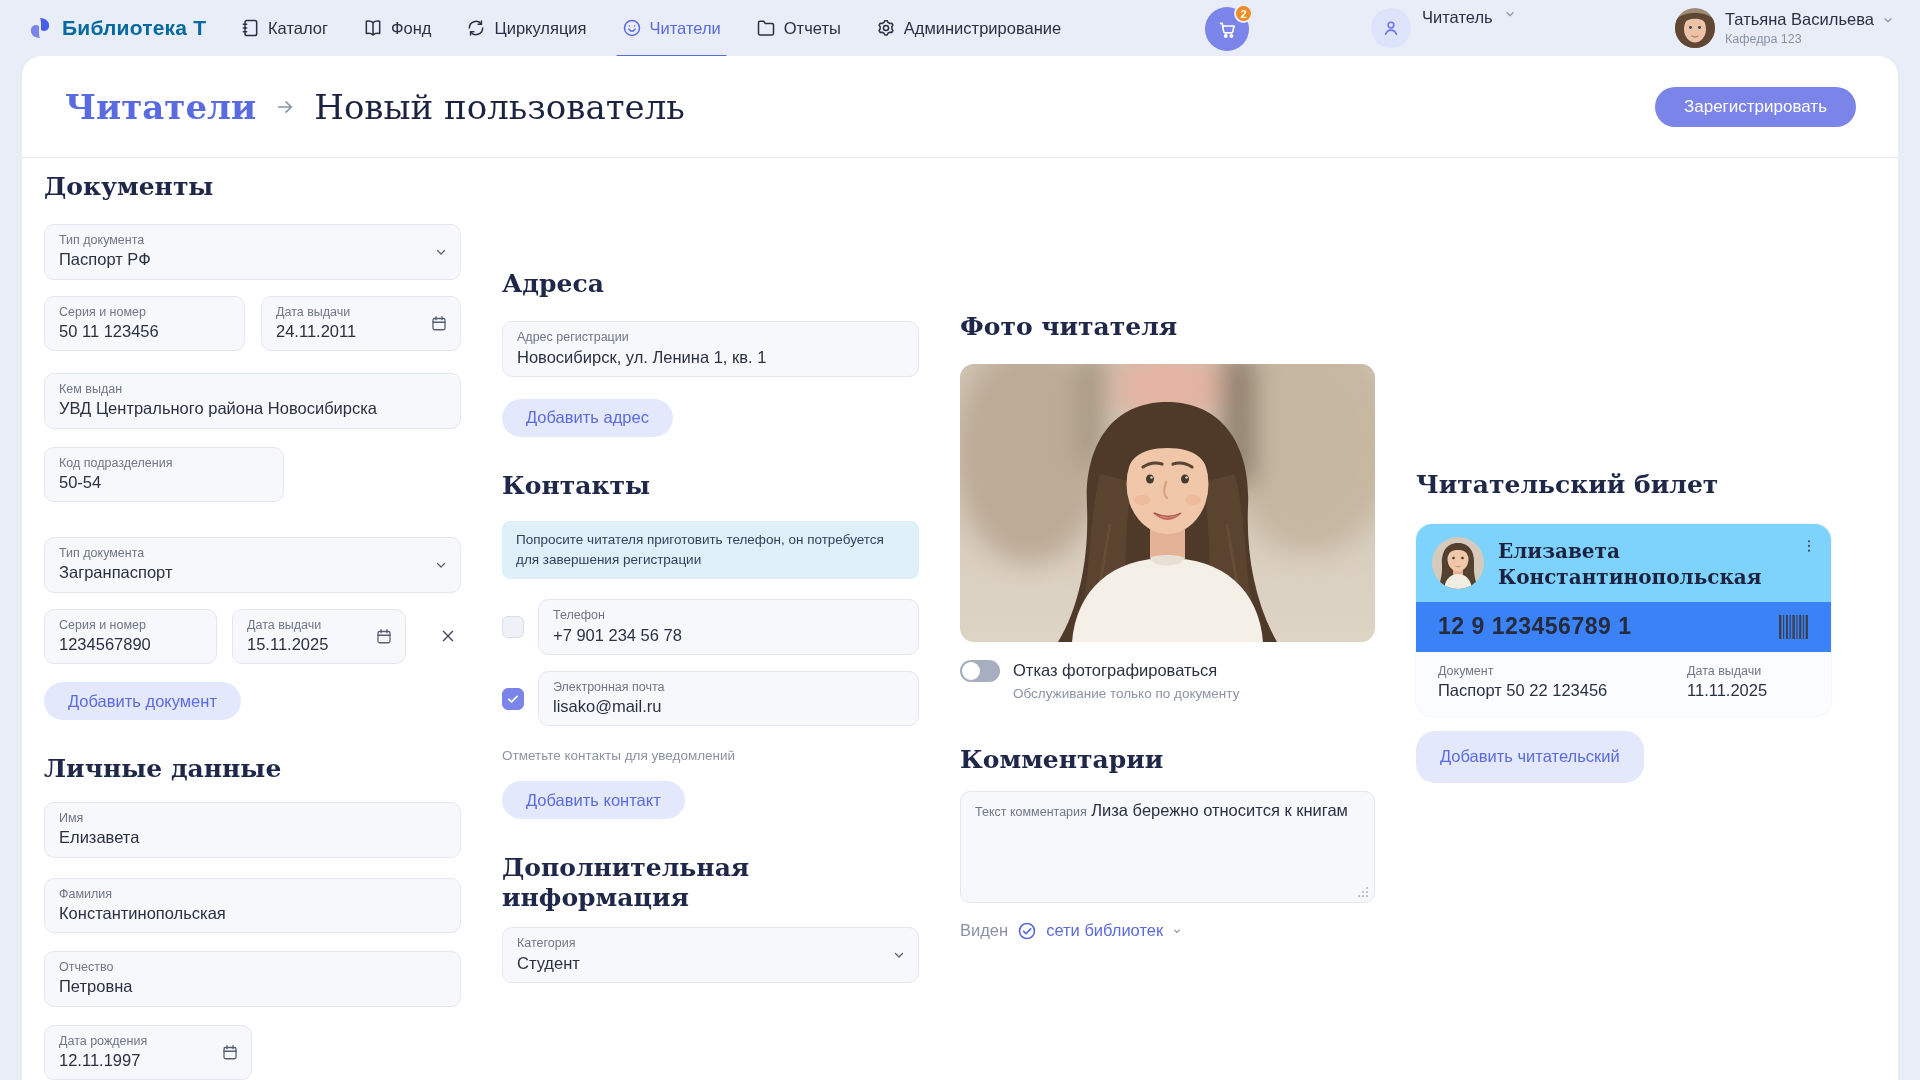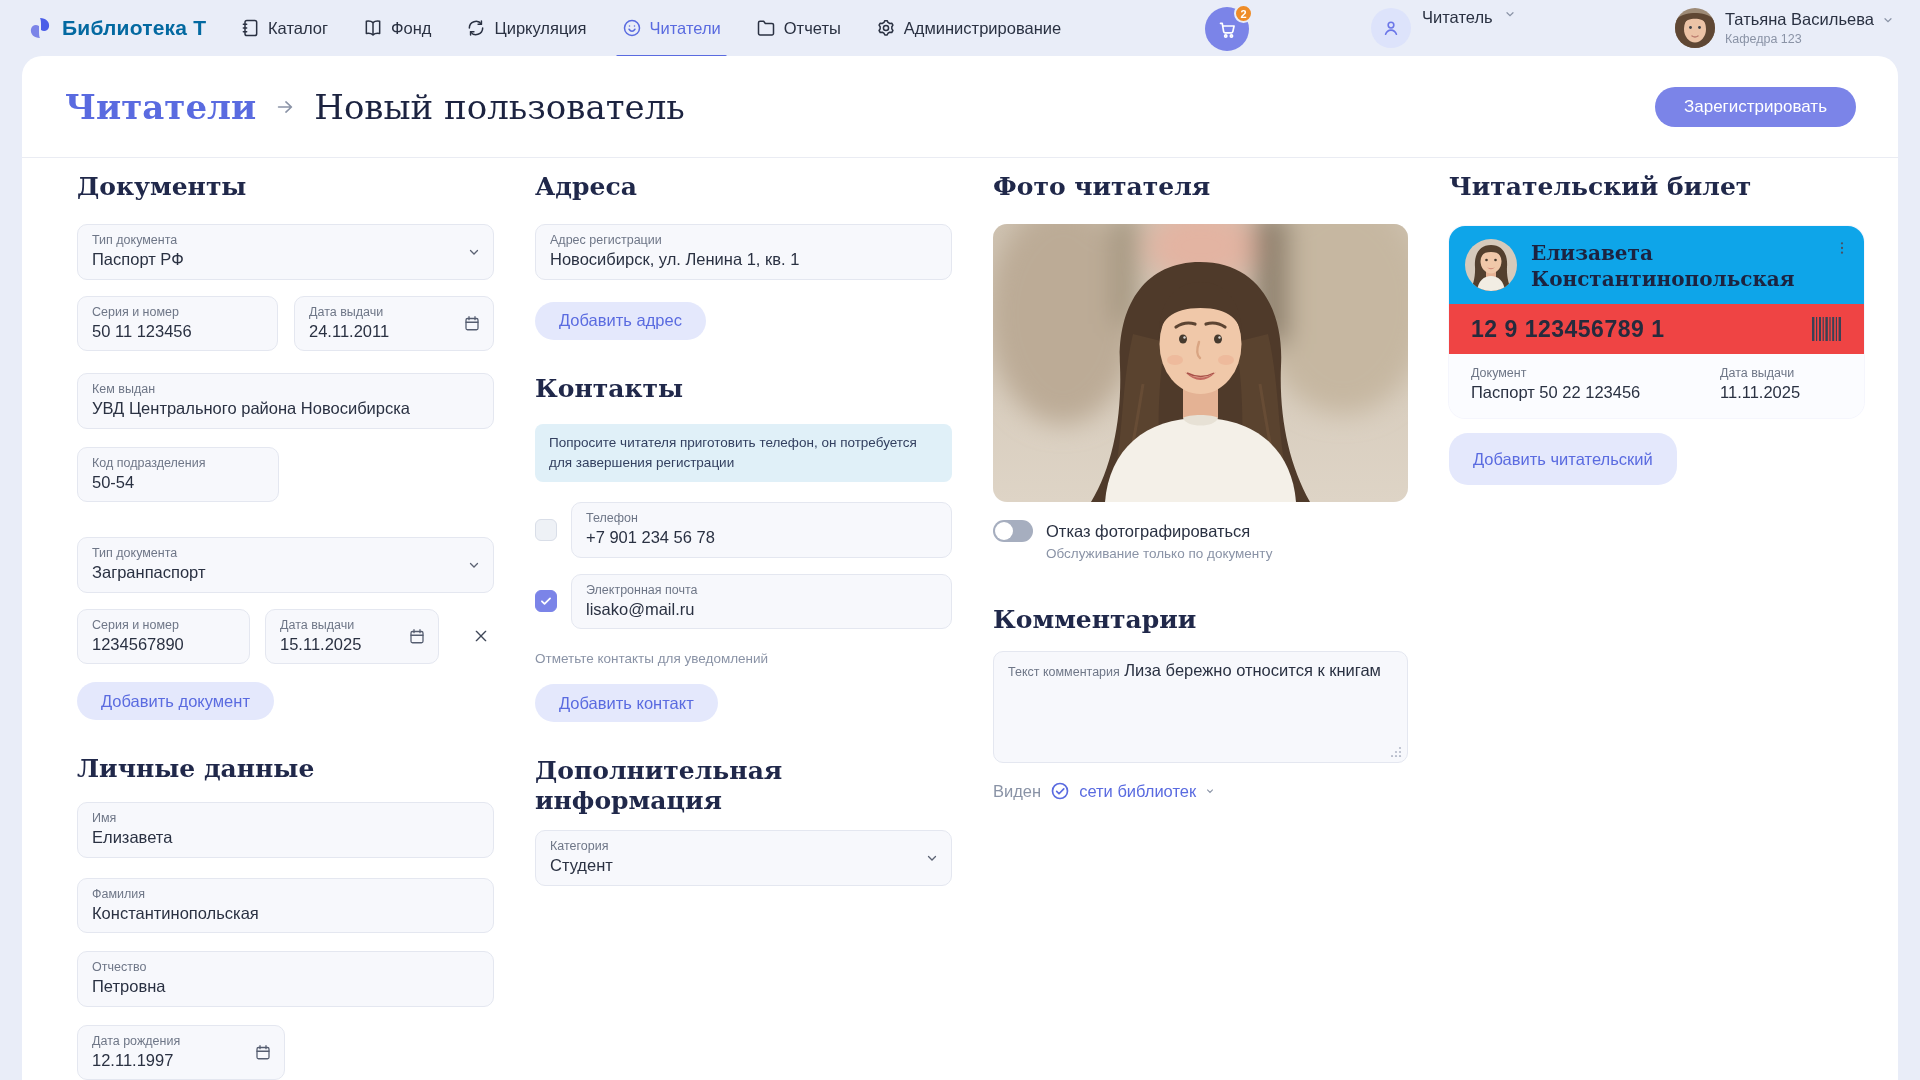--- a/index.html
+++ b/index.html
@@ -36,21 +36,21 @@
   .chev { color:#8a93a6; }
 
   
   .maincard { position:absolute; top:56px; left:22px; width:1876px; height:1120px; background:#fff; border-radius:20px 20px 0 0; }
   .page-head { height:102px; display:flex; align-items:center; padding:0 42px 0 43px; border-bottom:1px solid #eaecf3; position:relative; }
   .crumb { font-family:"DejaVu Serif","Liberation Serif",serif; font-size:34px; font-weight:bold; color:#5a6be0; cursor:pointer; }
   .crumb-arrow { margin:0 18px; color:#8a93a6; }
   .page-title { font-family:"DejaVu Serif","Liberation Serif",serif; font-size:34px; font-weight:normal; color:#1c2340; }
   .register-btn { position:absolute; right:42px; top:50%; transform:translateY(-50%); height:40px; padding:0 29px; border:none; border-radius:20px; background:#7b84e8; color:#fff; font-size:17px; font-family:"Liberation Sans",sans-serif; cursor:pointer; }
 
-  .cols { display:flex; gap:41px; padding-left:55px; align-items:flex-start; }
+  .cols { display:flex; gap:41px; padding-left:22px; align-items:center; }
   .col { display:flex; flex-direction:column; }
   .col1 { width:417px; } .col2 { width:417px; } .col3 { width:415px; } .col4 { width:418px; }
   h2.sec { font-family:"DejaVu Serif","Liberation Serif",serif; font-size:25px; font-weight:bold; color:#20284a; line-height:1.2; }
 
   
   .field { position:relative; background:#f7f8fc; border:1px solid #e4e7f0; border-radius:10px; padding:7px 14px 8px; display:flex; flex-direction:column; cursor:text; min-height:49px; }
   .f-label { font-size:12.5px; color:#6e7687; line-height:1.3; }
   .f-value { font-size:16.5px; color:#2a3142; line-height:1.35; white-space:nowrap; }
   .tail-icon { position:absolute; right:12px; top:50%; transform:translateY(-50%); color:#555d70; }
   .tail-chev { color:#5b6273; }
@@ -77,25 +77,25 @@
 
   .textarea { position:relative; background:#f7f8fc; border:1px solid #e4e7f0; border-radius:10px; padding:7px 14px; height:112px; cursor:text; }
   .grip { position:absolute; right:5px; bottom:5px; color:#b4bac9; }
 
   .visible-row { display:flex; align-items:center; gap:9px; font-size:16.5px; }
   .visible-prefix { color:#8a93a6; }
   .visible-link { color:#5a6be0; cursor:pointer; }
 
   
   .lib-card { width:415px; border-radius:16px; overflow:hidden; background:#fbfcff; box-shadow:0 0 0 1px rgba(90,107,224,.06); cursor:default; }
-  .lib-top { background:#0ea5e9; padding:13px 16px 12px; display:flex; gap:14px; position:relative; min-height:70px; }
+  .lib-top { background:#7dd3fc; padding:13px 16px 12px; display:flex; gap:14px; position:relative; min-height:70px; }
   .lib-ava { width:52px; height:52px; border-radius:50%; overflow:hidden; flex:0 0 auto; }
   .lib-name { font-family:"DejaVu Serif","Liberation Serif",serif; font-size:20px; font-weight:bold; color:#1c2340; line-height:1.3; max-width:250px; padding-top:1px; }
   .lib-dots { position:absolute; right:14px; top:14px; color:#4a5164; cursor:pointer; }
-  .lib-strip { background:#ef4444; height:50px; display:flex; align-items:center; padding:0 22px; }
+  .lib-strip { background:#3b82f6; height:50px; display:flex; align-items:center; padding:0 22px; }
   .lib-number { font-size:23px; font-weight:bold; color:#252b3d; letter-spacing:.5px; }
   .lib-barcode { margin-left:auto; color:#3a4154; }
   .lib-bottom { display:flex; padding:12px 22px 16px; background:#fbfcff; }
   .lib-cell { display:flex; flex-direction:column; gap:3px; }
   .lib-cell + .lib-cell { margin-left:auto; width:122px; }
   .lib-cell .lbl { font-size:12.5px; color:#6e7687; }
   .lib-cell .val { font-size:16.5px; color:#2a3142; white-space:nowrap; }
 
   
   .mt14{margin-top:14px}.mt15{margin-top:15px}.mt16{margin-top:16px}.mt18{margin-top:18px}
@@ -271,21 +271,21 @@
               </svg>
           </span>
         </div>
       </div>
 
       <div class="field mt22">
         <span class="f-label">Кем выдан</span>
         <span class="f-value">УВД Центрального района Новосибирска</span>
       </div>
 
-      <div class="field mt18" style="width:202px">
+      <div class="field mt18" style="width:240px">
         <span class="f-label">Код подразделения</span>
         <span class="f-value">50-54</span>
       </div>
 
       <div class="field mt35">
         <span class="f-label">Тип документа</span>
         <span class="f-value">Загранпаспорт</span>
         <span class="tail-icon tail-chev">
           <svg width="14" height="14" viewBox="0 0 24 24" fill="none" stroke="currentColor" stroke-width="2.2" stroke-linecap="round">
               <path d="M6 9.5 l6 6 6 -6"></path>

